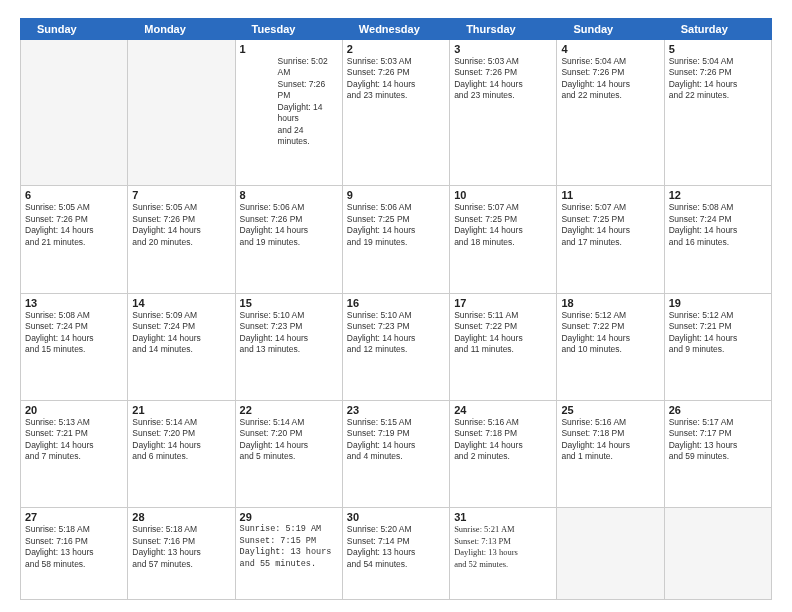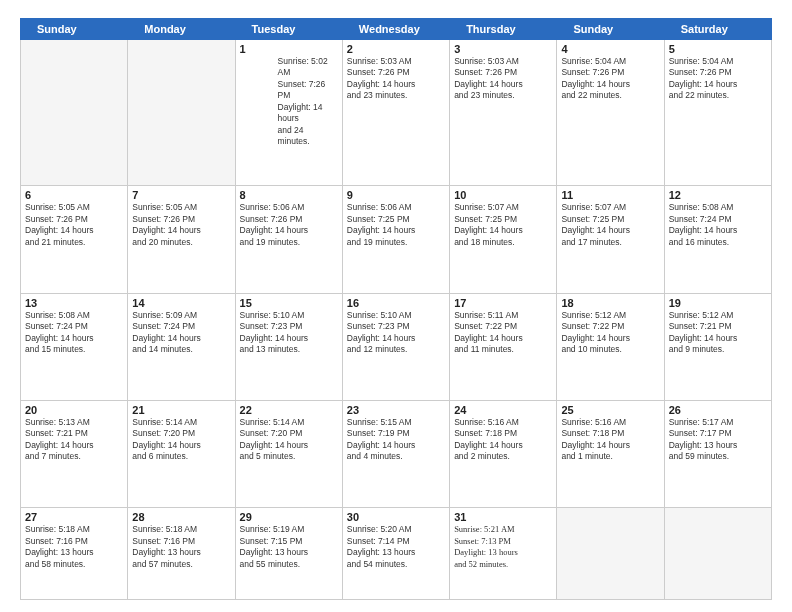--- a/index.html
+++ b/index.html
@@ -318,21 +318,21 @@
           </td>
           <td>
             <span class="day-num">28</span>
             <div class="day-info" style="white-space: pre-line;">Sunrise: 5:18 AM
 Sunset: 7:16 PM
 Daylight: 13 hours
 and 57 minutes.</div>
           </td>
           <td>
             <span class="day-num">29</span>
-            <div class="day-info" style="white-space: pre-line;">Sunrise: 5:19 AM
+            <div class="day-info" style="white-space: pre-line; font-family: Liberation Mono, monospace;">Sunrise: 5:19 AM
 Sunset: 7:15 PM
 Daylight: 13 hours
 and 55 minutes.</div>
           </td>
           <td>
             <span class="day-num">30</span>
             <div class="day-info" style="white-space: pre-line;">Sunrise: 5:20 AM
 Sunset: 7:14 PM
 Daylight: 13 hours
 and 54 minutes.</div>

